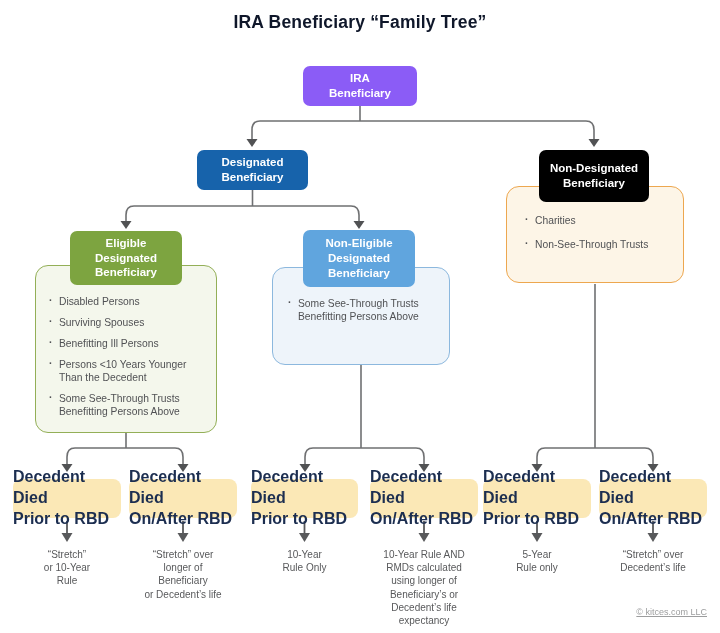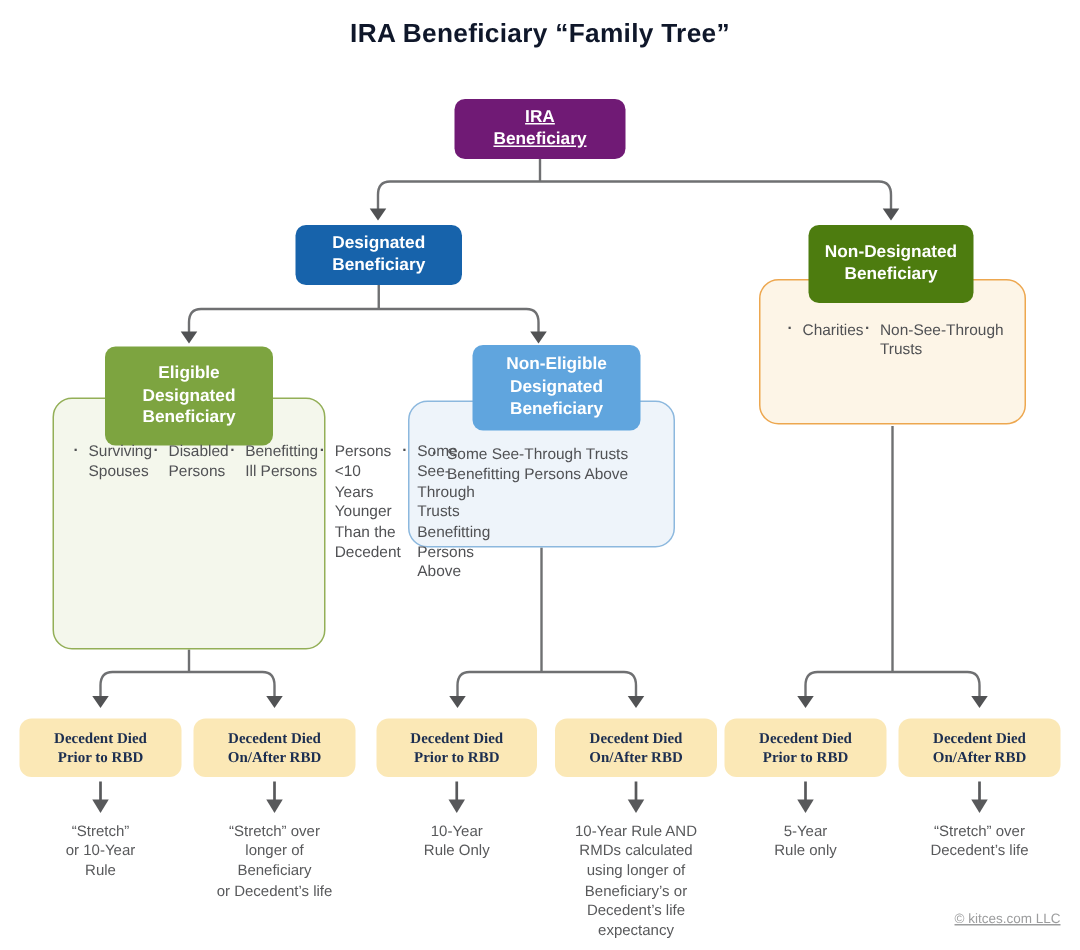--- a/index.html
+++ b/index.html
@@ -20,53 +20,52 @@
   }
   svg.connectors{position:absolute;top:0;left:0;z-index:1;pointer-events:none;}
   .node{
     z-index:2;
     display:flex;align-items:center;justify-content:center;
     text-align:center;color:#ffffff;font-weight:700;
     font-size:11.5px;line-height:1.28;
     border-radius:7px;white-space:pre-line;
     box-sizing:border-box;
   }
-  .node.navy{background:#701a75;text-decoration:underline;}
+  .node.navy{background:#8b5cf6;}
   .node.blue{background:#1763ab;}
   .node.green{background:#7da440;}
-  .node.lblue{background:#60a5de;margin-left:12px;}
-  .node.orange{background:#4d7c0f;}
+  .node.lblue{background:#60a5de;}
+  .node.orange{background:#000000;}
   .panel{
     z-index:1;
     border-radius:13px;box-sizing:border-box;
   }
   .panel.green{background:#f4f7ec;border:1.5px solid #93af57;}
   .panel.lblue{background:#eef4fa;border:1.5px solid #8cb8de;}
   .panel.orange{background:#fdf5e7;border:1.5px solid #eda74f;}
-  .list{z-index:3;display:flex;flex-direction:row;}
+  .list{z-index:3;display:flex;flex-direction:column;}
   .li{
     position:relative;padding-left:11px;
     font-size:10.3px;line-height:1.3;color:#505154;
     white-space:pre-line;
   }
   .li::before{
     content:"·";position:absolute;left:1px;top:-1px;
     font-weight:700;color:#505154;
   }
   .list.green .li{margin-bottom:7.5px;}
   .list.lblue .li{margin-bottom:10px;}
   .list.orange .li{margin-bottom:11px;}
   .cond{
     z-index:2;
     background:#fbe8b6;border-radius:8px;
     display:flex;align-items:center;justify-content:center;
-    text-align:center;font-size:10px;font-weight:700;
+    font-size:16px;font-weight:700;
     color:#1c2e50;line-height:1.3;white-space:pre-line;
     box-sizing:border-box;
-    font-family:Liberation Serif, serif;
   }
   .result{
     z-index:2;
     text-align:center;font-size:10px;color:#58595b;
     line-height:1.32;white-space:pre-line;
   }
   #copyright{
     top:607px;right:13px;
     font-size:9px;color:#9c9d9e;text-decoration:underline;
   }
@@ -135,26 +134,26 @@
 
   <div class="abs panel orange" style="left:506px;top:186px;width:178px;height:97px;"></div>
   <div class="abs node orange" style="left:539px;top:150px;width:110px;height:52px;z-index:3;">Non-Designated
 Beneficiary</div>
   <div class="abs list orange" style="left:524px;top:214px;width:155px;">
     <div class="li">Charities</div>
     <div class="li">Non-See-Through Trusts</div>
   </div>
 
   <div class="abs panel green" style="left:35px;top:265px;width:182px;height:168px;"></div>
-  <div class="abs node green" style="left:70px;top:231px;width:112px;height:66px;z-index:3;">Eligible
+  <div class="abs node green" style="left:70px;top:231px;width:112px;height:54px;z-index:3;">Eligible
 Designated
 Beneficiary</div>
   <div class="abs list green" style="left:48px;top:295px;width:162px;">
+    <div class="li">Disabled Persons</div>
     <div class="li">Surviving Spouses</div>
-    <div class="li">Disabled Persons</div>
     <div class="li">Benefitting Ill Persons</div>
     <div class="li">Persons &lt;10 Years Younger
 Than the Decedent</div>
     <div class="li">Some See-Through Trusts
 Benefitting Persons Above</div>
   </div>
 
   <div class="abs panel lblue" style="left:272px;top:267px;width:178px;height:98px;"></div>
   <div class="abs node lblue" style="left:303px;top:230px;width:112px;height:57px;z-index:3;">Non-Eligible
 Designated

